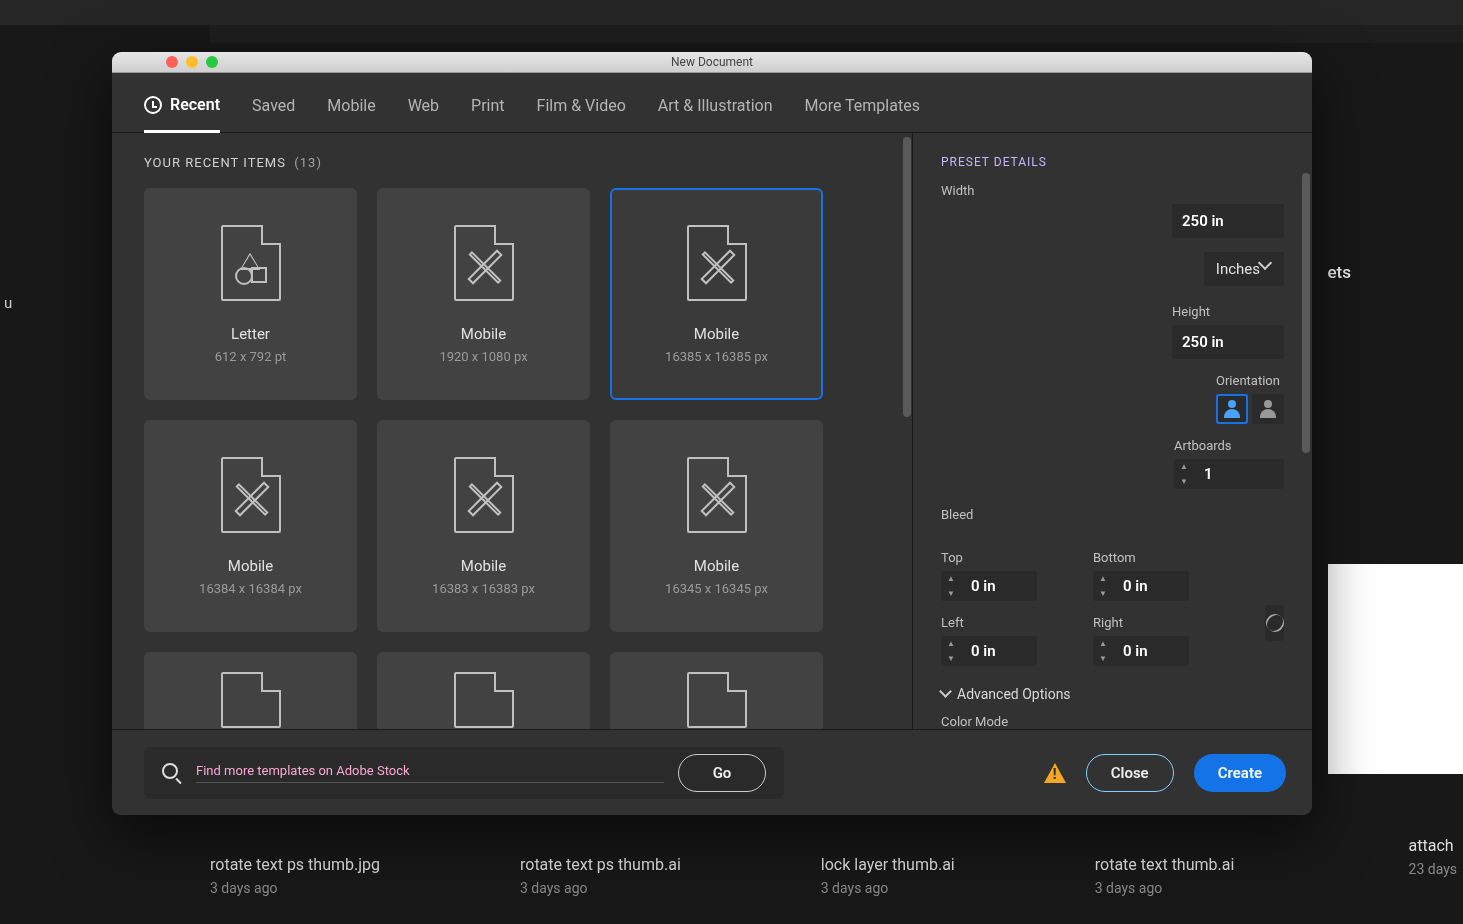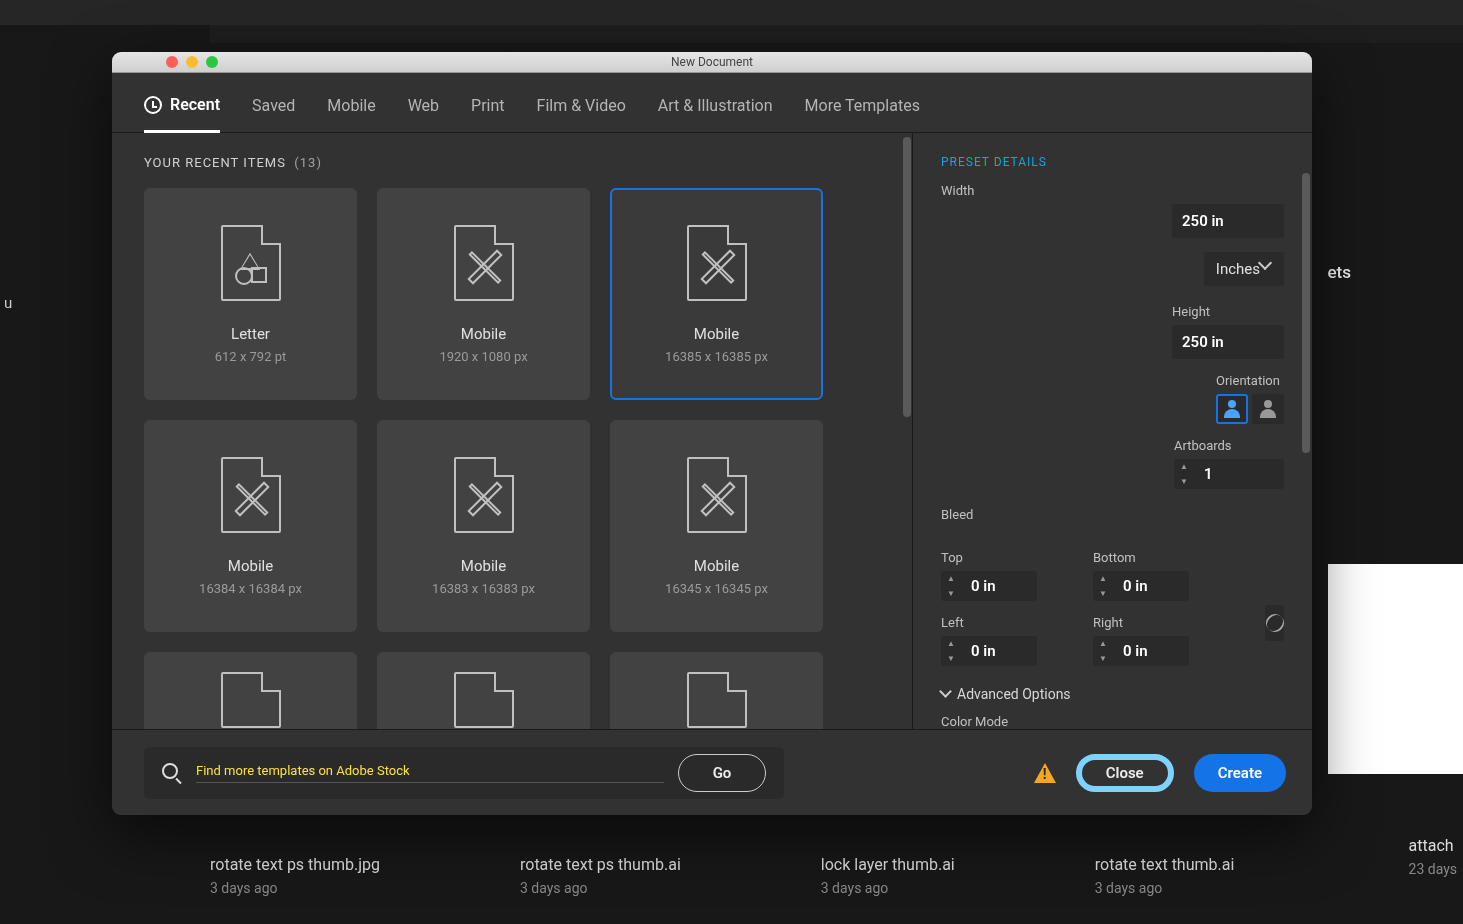--- a/index.html
+++ b/index.html
@@ -35,21 +35,21 @@
 .tools{position:relative;width:36px;height:36px;}
 .tools .pencil{position:absolute;width:42px;height:5px;background:transparent;border:2px solid #c0c0c0;transform:rotate(45deg);top:14px;left:-4px;}
 .tools .ruler{position:absolute;width:42px;height:8px;border:2px solid #c0c0c0;transform:rotate(-45deg);top:12px;left:-4px;}
 .card-title{color:#e0e0e0;font-size:15px;}
 .card-sub{color:#9a9a9a;font-size:13px;margin-top:6px;}
 .card.partial{height:100px;overflow:hidden;justify-content:flex-start;padding-top:20px;}
 .left-scroll{position:absolute;right:0;top:0;width:10px;height:100%;}
 .scroll-thumb{position:absolute;right:1px;top:4px;width:8px;height:280px;background:#5a5a5a;border-radius:4px;}
 .right{width:400px;background:#323232;border-left:1px solid #1a1a1a;padding:22px 28px 0;overflow-y:auto;position:relative;font-size:13px;}
 .right-scroll{position:absolute;right:2px;top:40px;width:8px;height:280px;background:#5a5a5a;border-radius:4px;}
-.pd-title{color:#0ea5e9;font-size:12px;letter-spacing:1px;margin-bottom:14px;}
+.pd-title{color:#c4b5fd;font-size:12px;letter-spacing:1px;margin-bottom:14px;}
 .pd-name{color:#fff;font-size:16px;margin:0 0 22px 6px;}
 .lbl{color:#c0c0c0;font-size:13px;margin-bottom:6px;display:block;}
 .row{display:flex;gap:14px;margin-bottom:18px;align-items:flex-end;flex-direction:column;}
 .input{background:#2a2a2a;border:none;color:#fff;font-size:15px;font-weight:600;padding:8px 10px;border-radius:3px;height:34px;width:112px;}
 .select{background:#2a2a2a;border:none;color:#e0e0e0;font-size:15px;padding:8px 12px;border-radius:3px;height:34px;flex:1;display:flex;align-items:flex-start;justify-content:space-between;cursor:pointer;}
 .chev{width:12px;height:12px;display:inline-block;position:relative;}
 .chev::after{content:"";position:absolute;width:8px;height:8px;border-right:2px solid #ccc;border-bottom:2px solid #ccc;transform:rotate(45deg);top:-2px;}
 .orient{display:flex;gap:4px;}
 .orient-btn{width:32px;height:30px;background:#2a2a2a;display:flex;align-items:center;justify-content:center;cursor:pointer;border-radius:3px;}
 .orient-btn.active{border:2px solid #1473e6;}
@@ -66,28 +66,28 @@
 .link-btn{width:36px;height:36px;background:#2a2a2a;border-radius:3px;display:flex;align-items:center;justify-content:center;cursor:pointer;align-self:center;margin-top:20px;}
 .link-icon{width:18px;height:18px;border:2px solid #aaa;border-radius:9px;transform:rotate(-45deg);position:relative;border-left:none;border-right:none;}
 .adv{color:#d8d8d8;font-size:14px;margin:10px 0 12px;cursor:pointer;}
 .adv .chev2{display:inline-block;width:10px;height:10px;margin-right:6px;position:relative;}
 .adv .chev2::after{content:"";position:absolute;width:7px;height:7px;border-right:2px solid #ccc;border-bottom:2px solid #ccc;transform:rotate(45deg);top:-2px;}
 .footer{height:86px;background:#323232;border-top:1px solid #1a1a1a;display:flex;align-items:center;padding:0 26px;gap:18px;}
 .search-bar{flex:1;max-width:640px;height:52px;background:#2a2a2a;border-radius:6px;display:flex;align-items:center;padding:0 18px;gap:14px;margin-left:6px;}
 .search-icon{width:20px;height:20px;position:relative;}
 .search-icon::before{content:"";position:absolute;width:12px;height:12px;border:2px solid #ddd;border-radius:50%;}
 .search-icon::after{content:"";position:absolute;width:7px;height:2px;background:#ddd;transform:rotate(45deg);bottom:1px;right:0;}
-.search-text{color:#fde047;font-size:13px;flex:1;border-bottom:1px solid #555;padding-bottom:4px;}
+.search-text{color:#f9a8d4;font-size:13px;flex:1;border-bottom:1px solid #555;padding-bottom:4px;}
 .go-btn{width:88px;height:38px;border:1px solid #ccc;border-radius:20px;background:transparent;color:#eee;font-size:15px;font-weight:600;cursor:pointer;}
 .footer-right{margin-left:auto;display:flex;align-items:center;gap:20px;}
 .warn{width:22px;height:20px;position:relative;}
 .warn::before{content:"";position:absolute;left:0;top:0;border-left:11px solid transparent;border-right:11px solid transparent;border-bottom:20px solid #f5a623;}
 .warn::after{content:"!";position:absolute;left:0;right:0;top:3px;text-align:center;color:#2a2a2a;font-weight:bold;font-size:14px;}
 .btn{height:38px;padding:0 24px;border-radius:20px;font-size:15px;font-weight:600;cursor:pointer;border:none;}
-.btn-outline{background:transparent;border:6px solid #7dd3fc;color:#eee;}
+.btn-outline{background:transparent;border:1px solid #7dd3fc;color:#eee;}
 .btn-primary{background:#1473e6;color:#fff;}
 .bg-files{position:absolute;bottom:28px;left:0;right:0;display:flex;padding-left:210px;gap:140px;color:#ddd;font-size:16px;}
 .bg-file .sub{color:#888;font-size:14px;margin-top:6px;}
 .bg-thumb{position:absolute;right:0;top:564px;width:135px;height:210px;background:#fff;}
 .bg-top{position:absolute;top:0;left:0;right:0;height:25px;background:#262626;}
 .bg-sep{position:absolute;top:25px;left:210px;right:0;height:18px;background:#1e1e1e;}
 </style>
 </head>
 <body>
 

